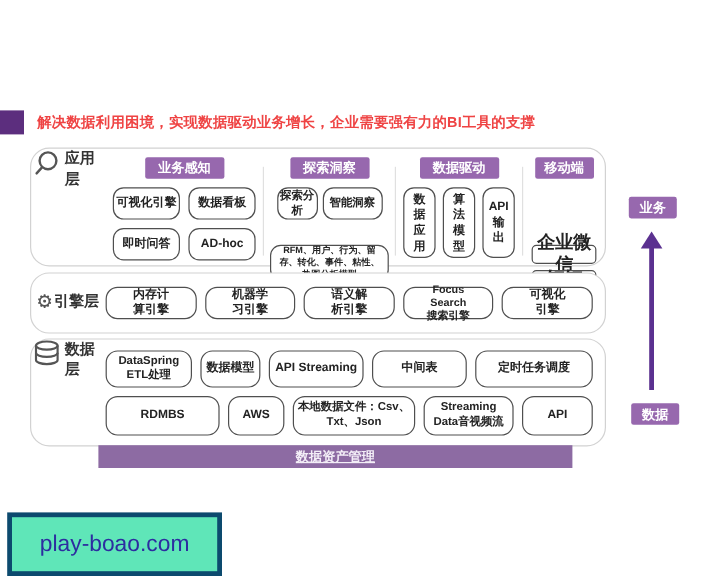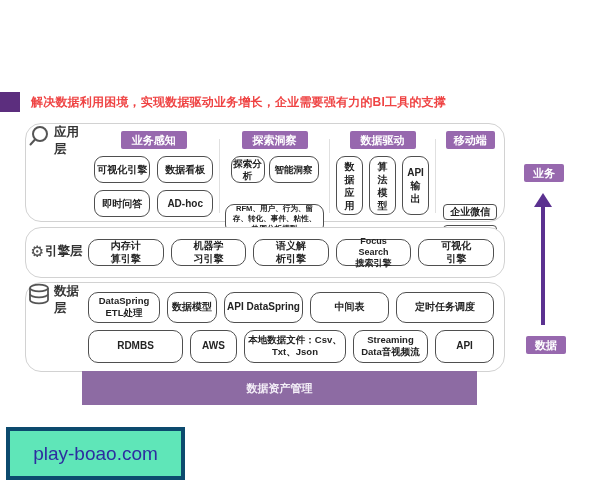--- a/index.html
+++ b/index.html
@@ -54,37 +54,37 @@
   .box-sm2 { width:50px; height:27px; font-size:9.5px; padding:0 1px; }
   .box-wide { width:99px; height:30px; margin-top:21px; font-size:7.6px; line-height:1.32; padding:1px 4px; }
 
   .sec3 { width:106px; }
   .vbox-row { display:flex; gap:6px; }
   .vbox { width:27px; height:59px; padding:2px 4px; font-size:10px; line-height:1.3; }
 
   .sec4 { width:68px;gap:48px; }
   .sec4 .sec-header { padding:2px 8px; }
   .mobile-stack { display:flex; flex-direction:column; gap:5px; }
-  .box-mobile { width:54px; height:16px; font-size:10px; border-radius:4px; }
+  .box-mobile { width:54px; height:16px; font-size:15px; border-radius:4px; }
 
   .engine-boxes { display:flex; flex:1; gap:7px; padding-right:10px; align-items:center; }
   .box-engine { flex:1; height:27px; border-radius:10px; font-size:10px; padding:0 17px; }
   .box-engine.two-line { font-size:9px; line-height:1.2; }
 
   .data-col { flex:1; display:flex; flex-direction:column; justify-content:center; gap:7px; padding-right:10px; }
   .data-row { display:flex; gap:7px; }
   .box-data { height:31px; border-radius:10px; font-size:10px; padding:0 2px; }
   .data-row-b .box-data { height:33px; }
   .two-line { font-size:9.5px; }
 
   
   .bottom-bar {
-    position:absolute; left:82px; top:371px; width:395px; height:34px;
+    position:absolute; left:82px; top:371px; width:395px; height:19px;
     background:#8d6ba3; color:#f3eef7; font-size:11px; font-weight:bold;
-    display:flex; align-items:center; justify-content:center;
+    display:flex; align-items:center; justify-content:center;text-decoration:underline;
   }
 
   
   .flow-badge {
     position:absolute; width:40px; height:18px; background:#9768ae; color:#fff;
     font-size:11px; font-weight:bold; display:flex; align-items:center;
     justify-content:center; border-radius:2px;
   }
   .badge-top { left:524px; top:164px; }
   .badge-bottom { left:526px; top:336px; }
@@ -192,21 +192,21 @@
           <path d="M4 5 v6 a9 3.4 0 0 0 18 0 v-6" fill="none" stroke="#555" stroke-width="1.8"></path>
           <path d="M4 11 v6 a9 3.4 0 0 0 18 0 v-6" fill="none" stroke="#555" stroke-width="1.8"></path>
         </svg>
       </span>
       <span class="layer-label">数据层</span>
     </div>
     <div class="data-col">
       <div class="data-row data-row-a">
         <div class="box box-data two-line" style="width:72px;">DataSpring ETL处理</div>
         <div class="box box-data" style="width:50px;">数据模型</div>
-        <div class="box box-data" style="width:79px;">API DataSpring</div>
+        <div class="box box-data" style="width:79px;">API Streaming</div>
         <div class="box box-data" style="width:79px;">中间表</div>
         <div class="box box-data" style="flex:1;">定时任务调度</div>
       </div>
       <div class="data-row data-row-b">
         <div class="box box-data" style="width:95px;">RDMBS</div>
         <div class="box box-data" style="width:47px;">AWS</div>
         <div class="box box-data two-line" style="width:102px;">本地数据文件：Csv、Txt、Json</div>
         <div class="box box-data two-line" style="width:75px;">Streaming Data音视频流</div>
         <div class="box box-data" style="flex:1;">API</div>
       </div>

